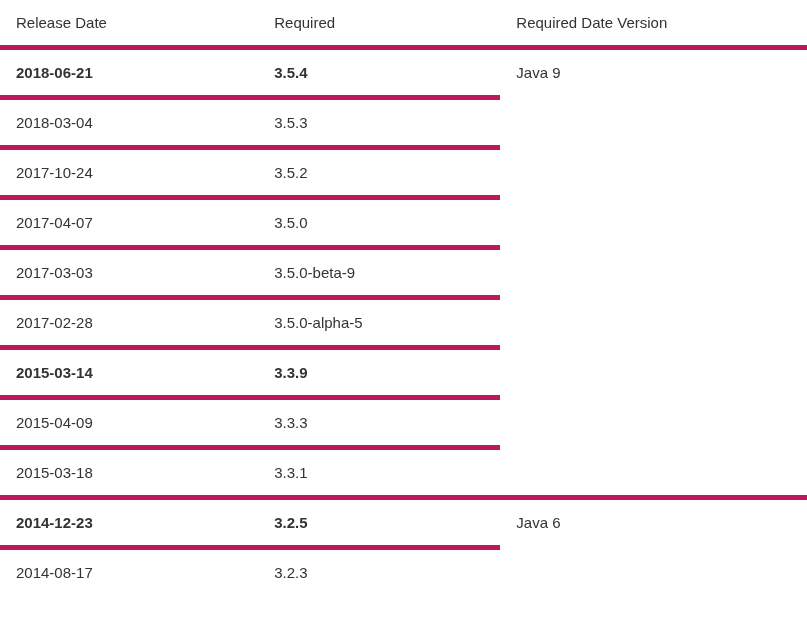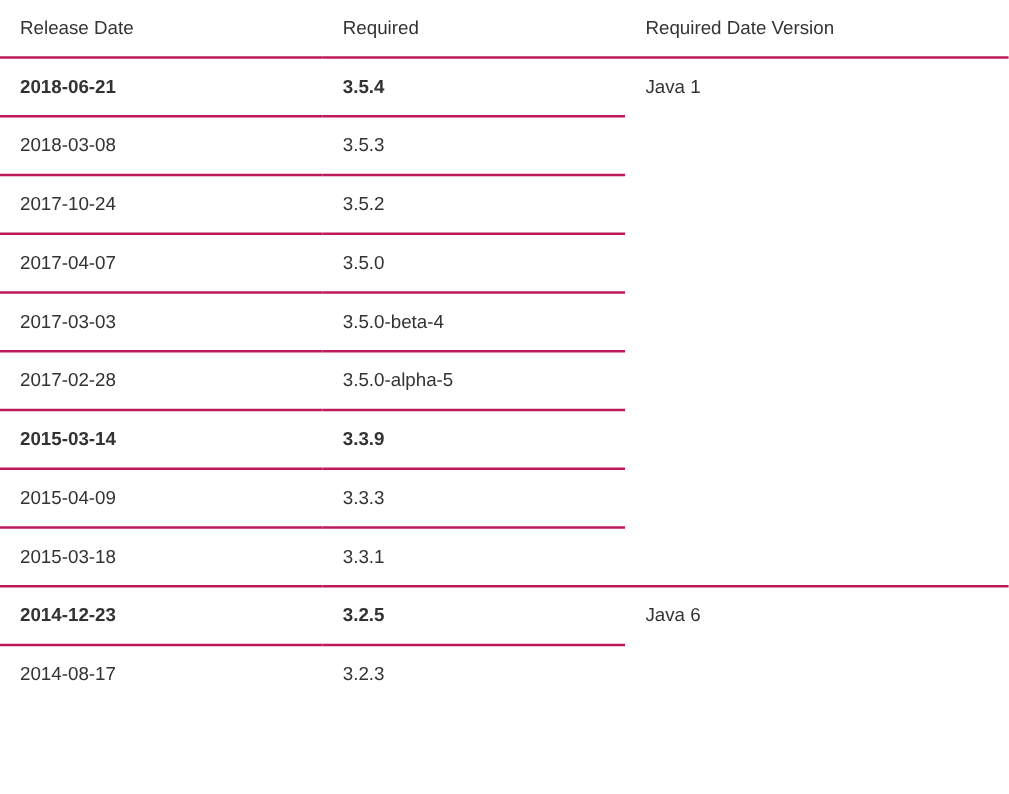--- a/index.html
+++ b/index.html
@@ -27,21 +27,21 @@
       font-size: 15px;
       color: #333;
       vertical-align: top;
     }
     th {
       font-weight: 400;
       color: #333;
       border-bottom: 1px solid #ddd;
     }
     td {
-      border-top: 2px solid #be185d;
+      border-top: 5px solid #be185d;
     }
     .bold {
       font-weight: 700;
     }
     .col-date {
       width: 32%;
     }
     .col-version {
       width: 30%;
     }
@@ -58,37 +58,37 @@
       <tr>
         <th class="col-date">Release Date</th>
         <th class="col-version">Required</th>
         <th class="col-java">Required Date Version</th>
       </tr>
     </thead>
     <tbody id="table-body">
     <tr>
           <td class="bold">2018-06-21</td>
           <td class="bold">3.5.4</td>
-          <td rowspan="9">Java 1</td>
+          <td rowspan="9">Java 9</td>
         </tr>
         <tr>
-          <td>2018-03-08</td>
+          <td>2018-03-04</td>
           <td>3.5.3</td>
         </tr>
         <tr>
           <td>2017-10-24</td>
           <td>3.5.2</td>
         </tr>
         <tr>
           <td>2017-04-07</td>
           <td>3.5.0</td>
         </tr>
         <tr>
           <td>2017-03-03</td>
-          <td>3.5.0-beta-4</td>
+          <td>3.5.0-beta-9</td>
         </tr>
         <tr>
           <td>2017-02-28</td>
           <td>3.5.0-alpha-5</td>
         </tr>
         <tr>
           <td class="bold">2015-03-14</td>
           <td class="bold">3.3.9</td>
         </tr>
         <tr>

